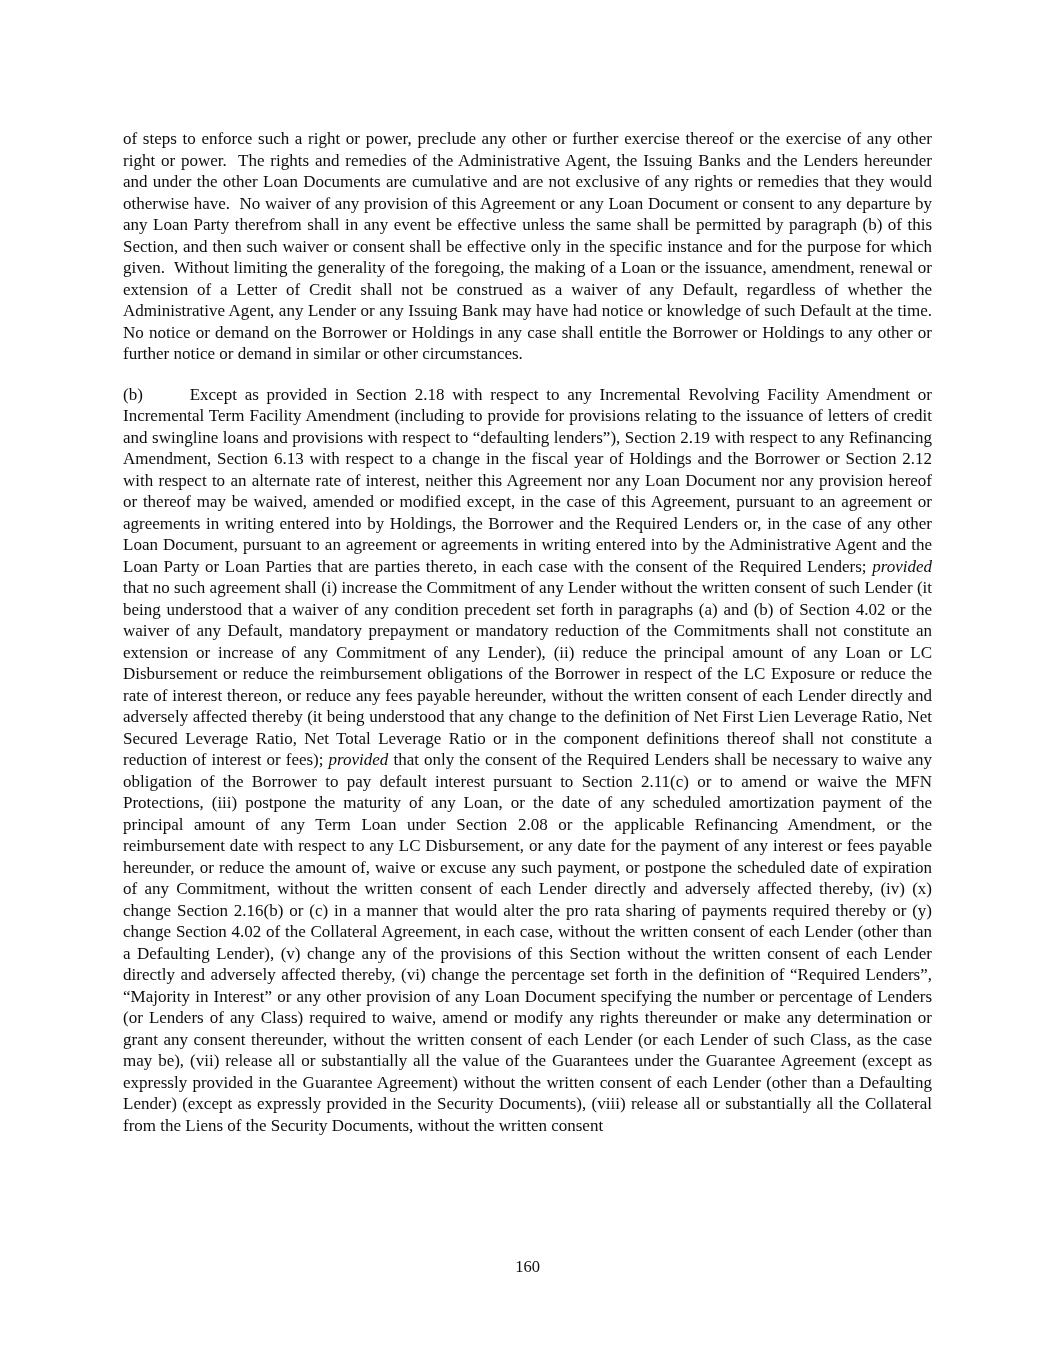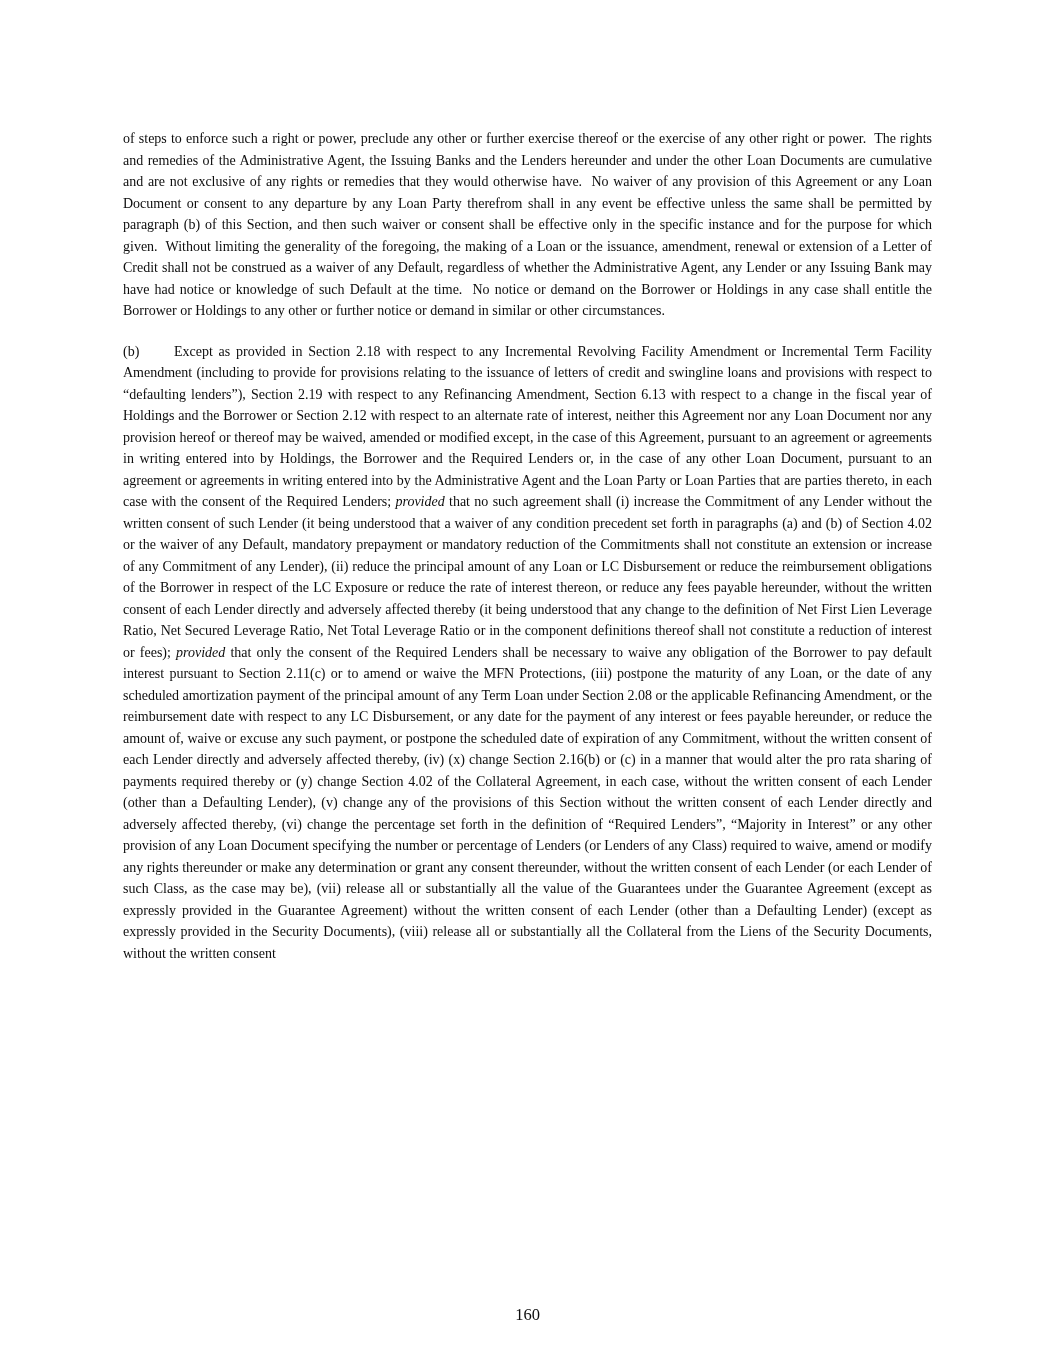--- a/index.html
+++ b/index.html
@@ -13,34 +13,34 @@
     height: 1365px;
     background: #ffffff;
     color: #0d0d0d;
     font-family: "Liberation Serif", "DejaVu Serif", serif;
     box-sizing: border-box;
     padding: 128px 123px 0 123px;
     overflow: hidden;
   }
   .body-text {
     margin: 0;
-    font-size: 14px;
+    font-size: 17px;
     line-height: 21.5px;
     text-align: justify;
     white-space: pre-wrap;
   }
   .body-text + .body-text {
     margin-top: 19px;
   }
   .seg-normal { font-style: normal; }
   .seg-italic { font-style: italic; }
   .page-number {
     position: absolute;
     left: 0;
-    top: 1304px;
+    top: 1256px;
     width: 1055px;
     text-align: center;
     font-size: 16.5px;
     line-height: 21.5px;
     color: #0d0d0d;
   }
 </style>
 </head>
 <body>
 

